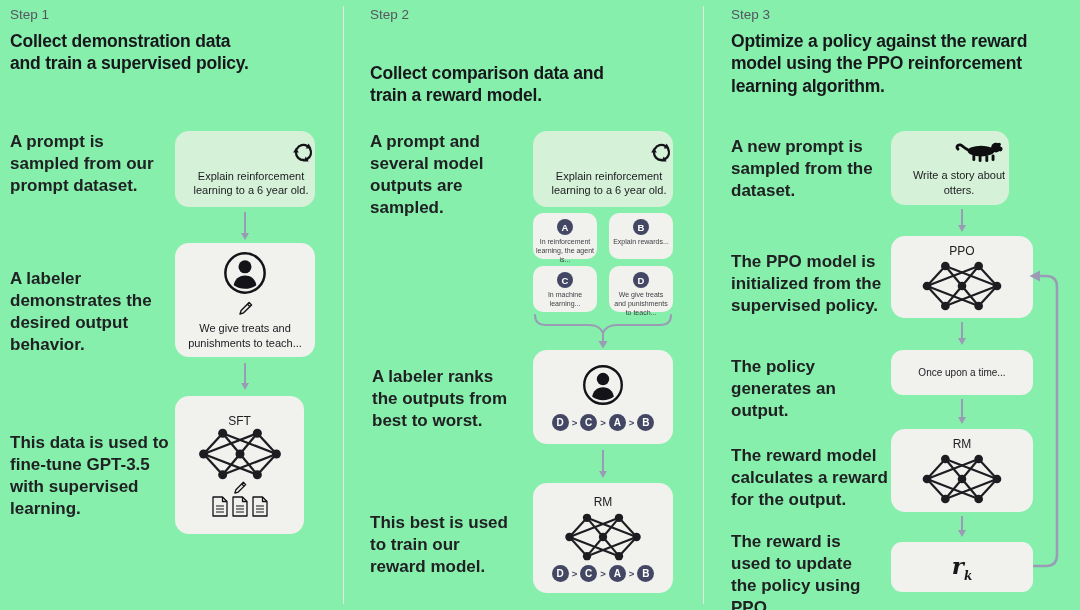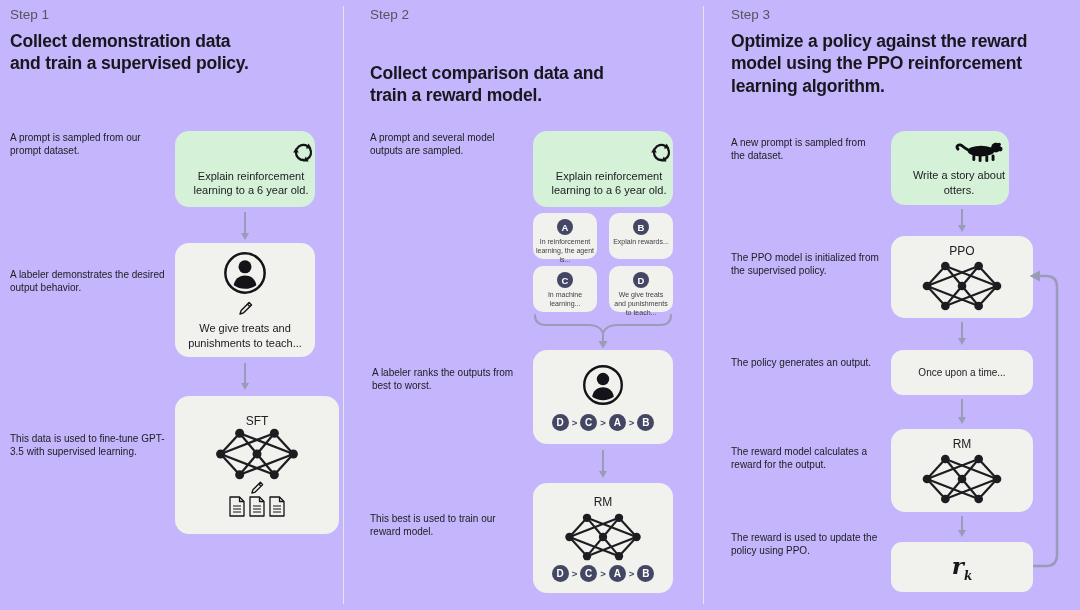--- a/index.html
+++ b/index.html
@@ -1,21 +1,21 @@
 <!DOCTYPE html>
 <html><head>
 <meta charset="utf-8">
 <style>
   html,body{margin:0;padding:0;background:#fff;}
-  #stage{position:relative;width:1080px;height:610px;background:#c4b5fd;overflow:hidden;
+  #stage{position:relative;width:1080px;height:610px;background:#86efac;overflow:hidden;
          font-family:"Liberation Sans",sans-serif;color:#202123;}
   .divider{position:absolute;top:6px;bottom:6px;width:1px;background:#e6e6e6;}
   .step-label{position:absolute;font-size:13.5px;color:#55555f;}
   .title{position:absolute;font-size:17.5px;font-weight:bold;line-height:1.28;color:#17171c;letter-spacing:-0.2px;}
-  .caption{position:absolute;font-size:10px;line-height:1.3;color:#202123;}
+  .caption{position:absolute;font-size:17px;line-height:1.3;color:#202123;font-weight:bold;}
   .box{position:absolute;border-radius:14px;display:flex;flex-direction:column;
        align-items:center;justify-content:center;text-align:center;}
   .green{background:#d5f1d8;align-items:flex-end;}
   .gray{background:#f1f1ed;justify-content:center;}
   .box-text{font-size:11px;line-height:1.3;color:#1b1b20;}
   .box-label{font-size:12px;color:#202123;}
   .mini{position:absolute;border-radius:10px;background:#f1f1ed;display:flex;flex-direction:column;
         align-items:center;padding-top:6px;box-sizing:border-box;text-align:center;}
   .letter{width:16px;height:16px;border-radius:50%;background:#434764;color:#fff;font-size:9.5px;
           font-weight:bold;display:flex;align-items:center;justify-content:center;flex:none;}
@@ -75,21 +75,21 @@
         <path d="M12.8,2.6 l2.6,2.6 L7,13.6 l-3.8,1.2 1.2,-3.8 z" fill="none" stroke="#141418" stroke-width="1.5" stroke-linejoin="round"></path>
         <path d="M11,4.4 l2.6,2.6" stroke="#141418" stroke-width="1.5"></path>
       </svg>
       <div class="box-text" style="width:130px;">We give treats and punishments to teach...</div>
     </div>
 
     <div class="varrow" style="left:244px;top:363px;height:20px;"></div>
 
     <div class="caption" style="left:10px;top:432px;width:160px;">This data is used to fine-tune GPT-3.5 with supervised learning.</div>
 
-    <div class="box gray" style="left:175px;top:396px;width:164px;height:138px;">
+    <div class="box gray" style="left:175px;top:396px;width:129px;height:138px;">
       <div class="box-label">SFT</div>
       <svg width="90" height="52" viewBox="-50 -30 100 60">
         <g stroke="#1d1d21" stroke-width="2.6">
           <line x1="-20" y1="-24" x2="-42" y2="0"></line>
             <line x1="-20" y1="-24" x2="0" y2="0"></line>
             <line x1="-20" y1="-24" x2="42" y2="0"></line>
           <line x1="20" y1="-24" x2="-42" y2="0"></line>
             <line x1="20" y1="-24" x2="0" y2="0"></line>
             <line x1="20" y1="-24" x2="42" y2="0"></line>
           <line x1="-20" y1="24" x2="-42" y2="0"></line>

